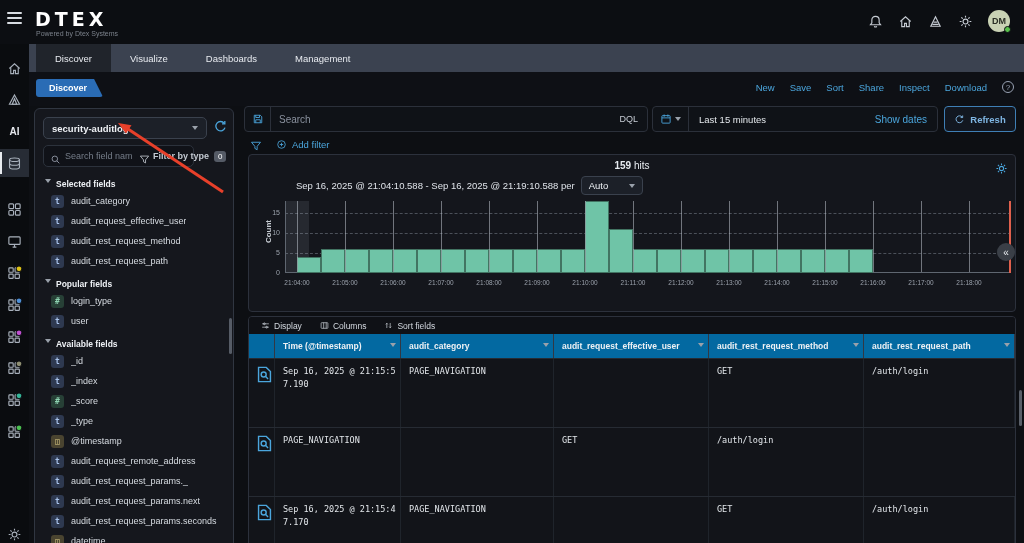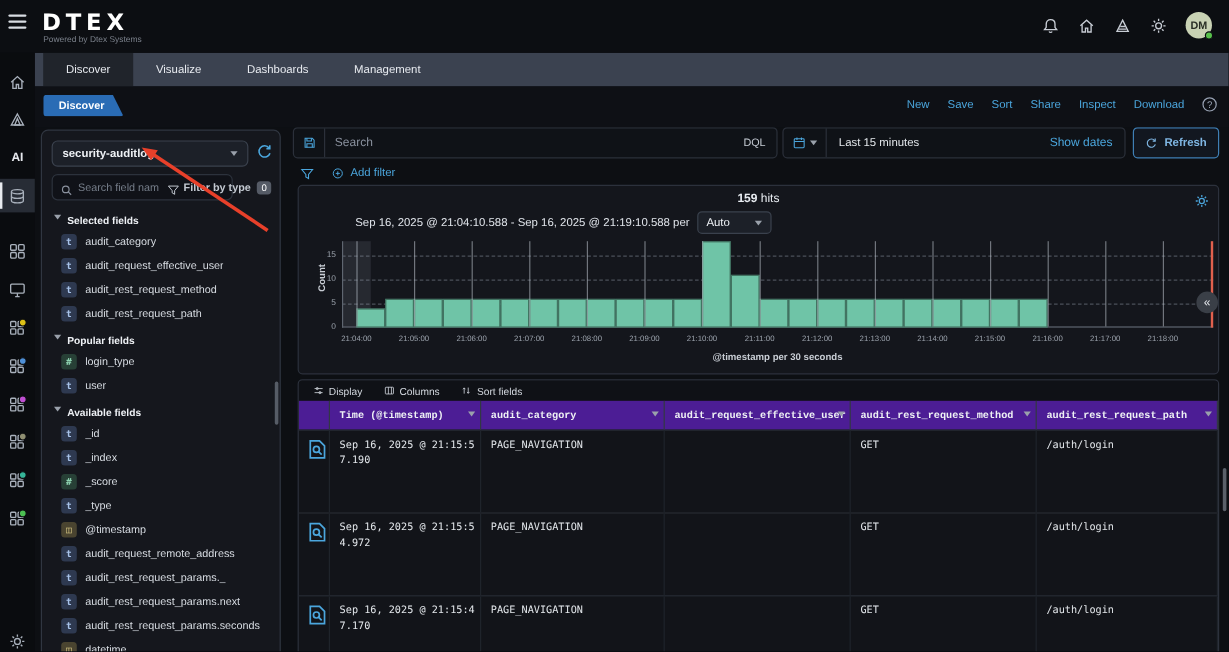--- a/index.html
+++ b/index.html
@@ -132,21 +132,21 @@
                   background:#3a3f47; color:#e6e9ed; font-size:10px; display:flex; align-items:center;
                   justify-content:center; z-index:6; cursor:pointer; }
 
   
   .tbl-panel { position:absolute; left:248px; top:316px; width:768px; height:244px; background:#121419;
                border:1px solid #2c313c; border-radius:4px 4px 0 0; overflow:hidden; }
   .tbl-toolbar { display:flex; align-items:center; gap:18px; height:17px; padding-left:12px; background:#0f1116; }
   .tbtn { display:flex; align-items:center; gap:4px; color:#d3d8df; font-size:8.5px; cursor:pointer; }
   .tbtn svg { width:9px; height:9px; }
   .tgrid { display:grid; grid-template-columns:26px 126px 153px 155px 155px 1fr; }
-  .thead { background:#4c1d95;font-family:Liberation Mono, monospace; }
+  .thead { background:#0369a1; }
   .th { position:relative; color:#eef1f4; font-size:8.5px; font-weight:bold; padding:7px 14px 7px 8px;
         border-right:1px solid #323844; white-space:nowrap; overflow:hidden; cursor:pointer; }
   .th .hchev { position:absolute; right:4px; top:9px; width:0; height:0; border-left:3px solid transparent;
                border-right:3px solid transparent; border-top:4px solid #9aa1ab; }
   .trow { border-top:1px solid #262b33; }
   .td { height:68px; padding:6px 4px 0 8px; border-right:1px solid #1f242b; color:#e2e6ea;
         font-family:"DejaVu Sans Mono", monospace; font-size:8.5px; line-height:1.55;
         word-break:break-all; overflow:hidden; }
   .td.exp { padding:6px 0 0 6px; }
   .expbtn { color:#4ba6dd; width:12px; height:12px; cursor:pointer; }
@@ -555,21 +555,20 @@
         <div class="xtick" style="left: 312px;">21:10:00</div>
         <div class="xtick" style="left: 360px;">21:11:00</div>
         <div class="xtick" style="left: 408px;">21:12:00</div>
         <div class="xtick" style="left: 456px;">21:13:00</div>
         <div class="xtick" style="left: 504px;">21:14:00</div>
         <div class="xtick" style="left: 552px;">21:15:00</div>
         <div class="xtick" style="left: 600px;">21:16:00</div>
         <div class="xtick" style="left: 648px;">21:17:00</div>
         <div class="xtick" style="left: 696px;">21:18:00</div>
       </div>
-    <div class="xcaption">@timestamp per 30 seconds</div>
   </div>
   <div class="collapse-btn">«</div>
 
   <div class="tbl-panel">
     <div class="tbl-toolbar" id="tbltoolbar">
         <span class="tbtn">
           <svg viewBox="0 0 16 16" fill="none" stroke="currentColor" stroke-width="1.2">
             <path d="M2 5h12M2 11h12"></path>
             <circle cx="6" cy="5" r="1.6"></circle>
             <circle cx="10" cy="11" r="1.6"></circle>
@@ -610,21 +609,20 @@
           <div class="td"></div>
           <div class="td">GET</div>
           <div class="td">/auth/login</div>
         </div>
         <div class="tgrid trow">
           <div class="td exp"><span class="expbtn"><svg viewBox="0 0 16 16" fill="none" stroke="currentColor" stroke-width="1.2">
                 <path d="M3 2h6.5L13 5.5V14H3Z"></path>
                 <circle cx="7.3" cy="8" r="2.1"></circle>
                 <path d="M8.8 9.5 11 11.7"></path>
               </svg></span></div>
-          <div class="td">Sep 16, 2025 @ 21:15:54.972</div>
           <div class="td">PAGE_NAVIGATION</div>
           <div class="td"></div>
           <div class="td">GET</div>
           <div class="td">/auth/login</div>
         </div>
         <div class="tgrid trow">
           <div class="td exp"><span class="expbtn"><svg viewBox="0 0 16 16" fill="none" stroke="currentColor" stroke-width="1.2">
                 <path d="M3 2h6.5L13 5.5V14H3Z"></path>
                 <circle cx="7.3" cy="8" r="2.1"></circle>
                 <path d="M8.8 9.5 11 11.7"></path>

